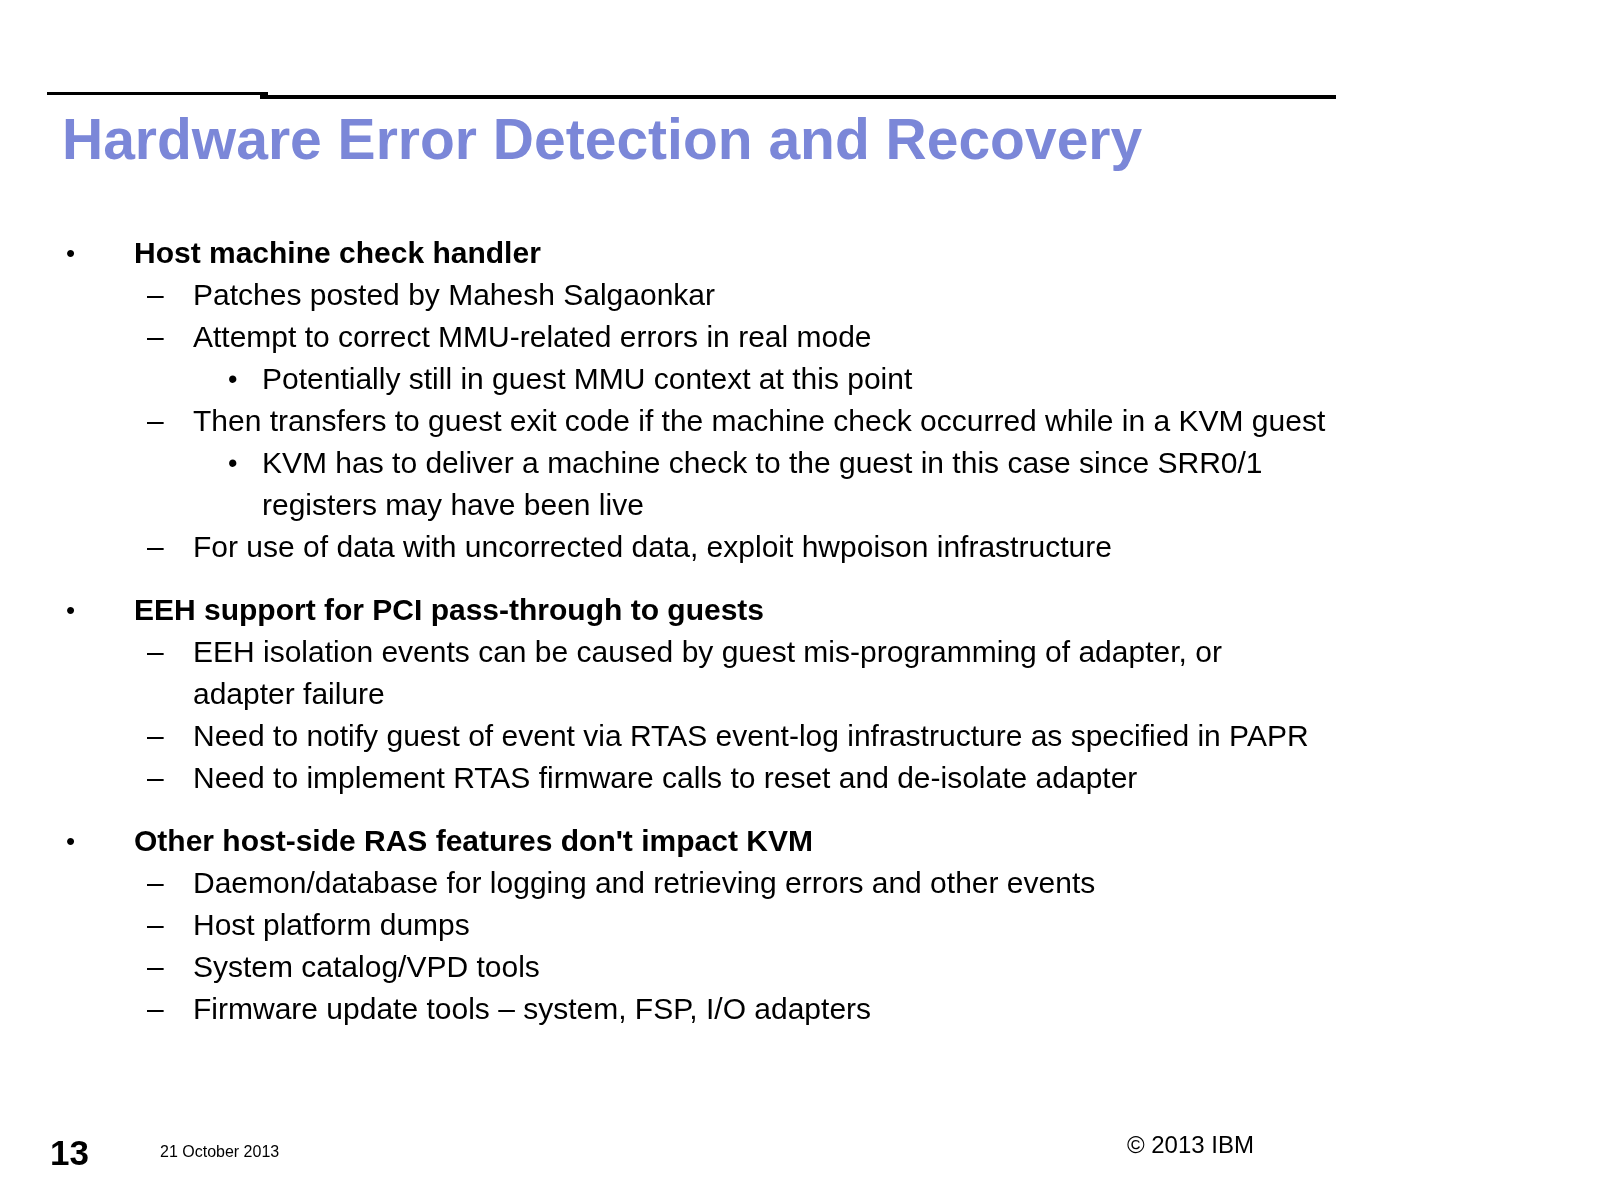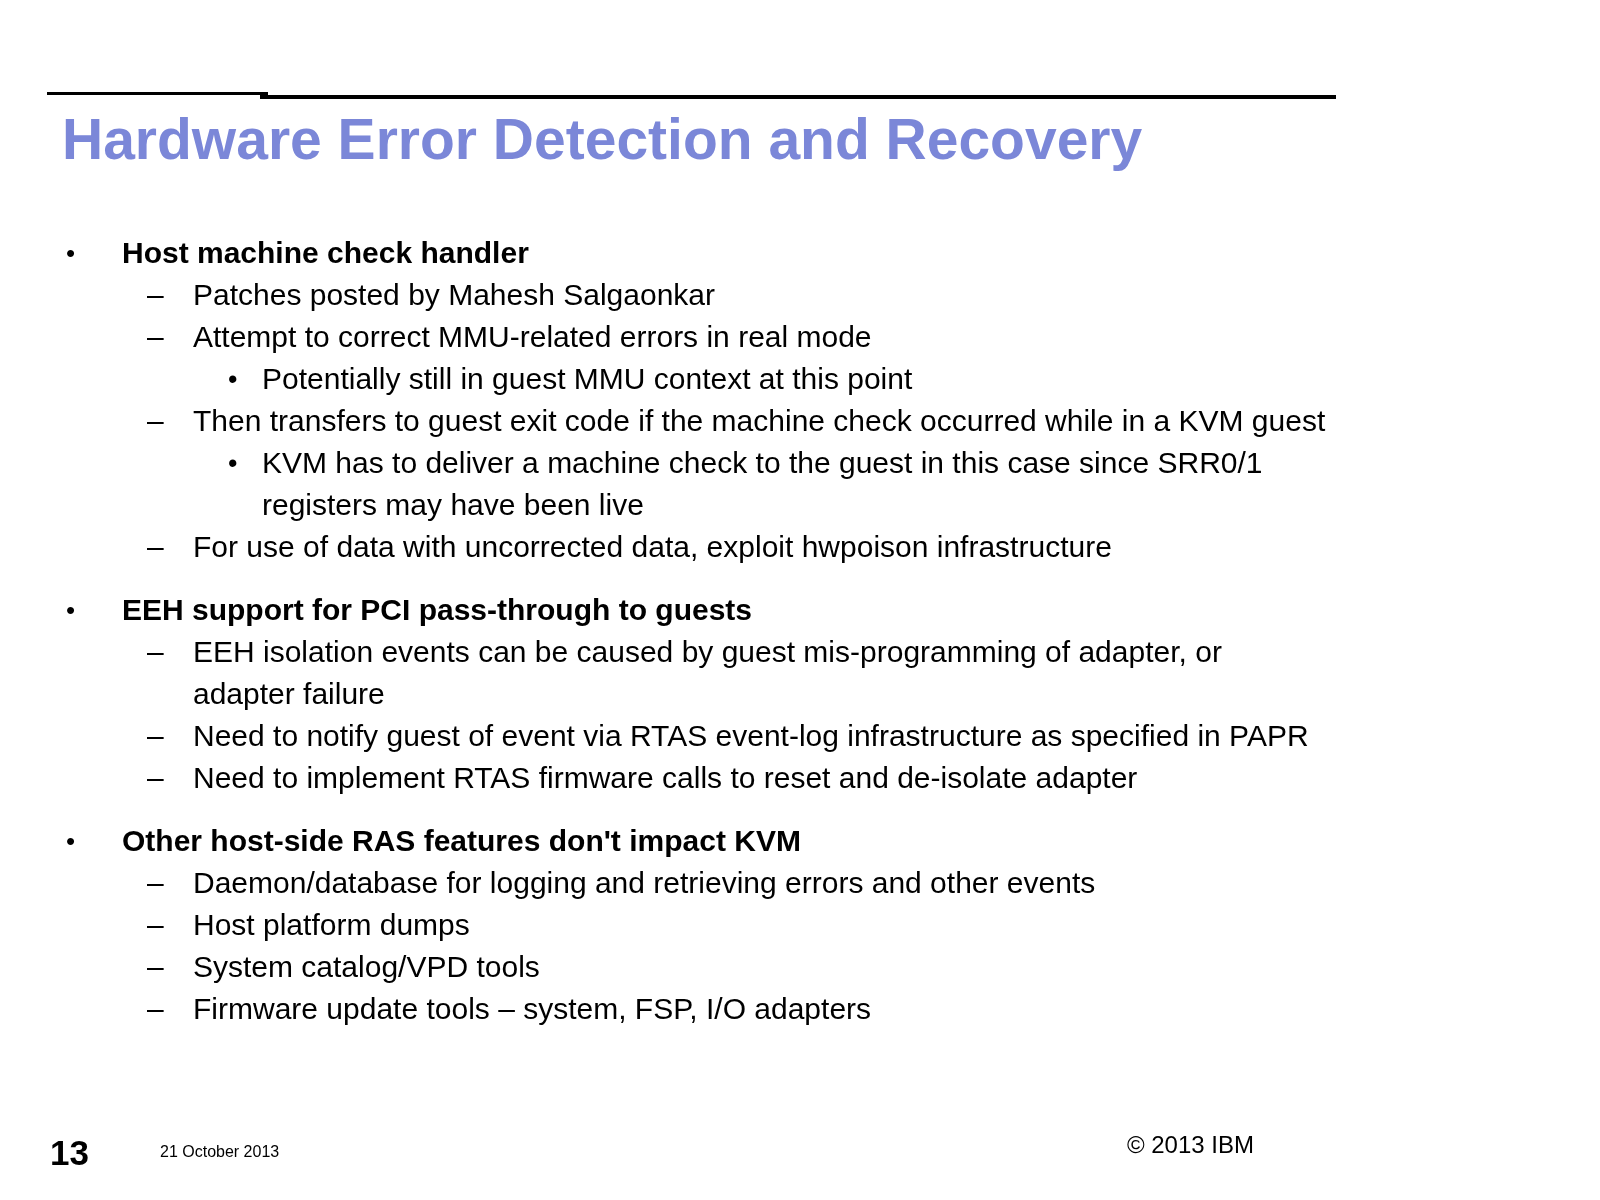--- a/index.html
+++ b/index.html
@@ -15,21 +15,21 @@
   .title { position:absolute; left:62px; top:106px; font-size:57px; font-weight:bold;
            color:#7b87d8; letter-spacing:0px; white-space:nowrap; }
 
   
   .content { position:absolute; left:0; top:232px; width:1600px; }
   .row { position:relative; }
   .mk { position:absolute; top:0; line-height:42px; font-size:30px; color:#000; }
   .line { line-height:42px; font-size:30px; color:#000; white-space:nowrap; }
   .l1 .mk { left:66px; font-size:26px; }
   .l1 .lines { margin-left:122px; }
-  .l1 .line { font-weight:bold; }
+  .l1 .line { font-weight:bold;margin-left:12px; }
   .l2 .mk { left:147px; }
   .l2 .lines { margin-left:193px; }
   .l3 .mk { left:228px; font-size:27px; }
   .l3 .lines { margin-left:262px; }
   .sect-gap { margin-top:21px; }
 
   
   .page-num  { position:absolute; left:50px;  top:1133px; font-size:35px; font-weight:bold; color:#000; }
   .foot-date { position:absolute; left:160px; top:1143px; font-size:16px; color:#000; }
   .foot-copy { position:absolute; right:82px; top:1131px; font-size:24px; color:#000; }

